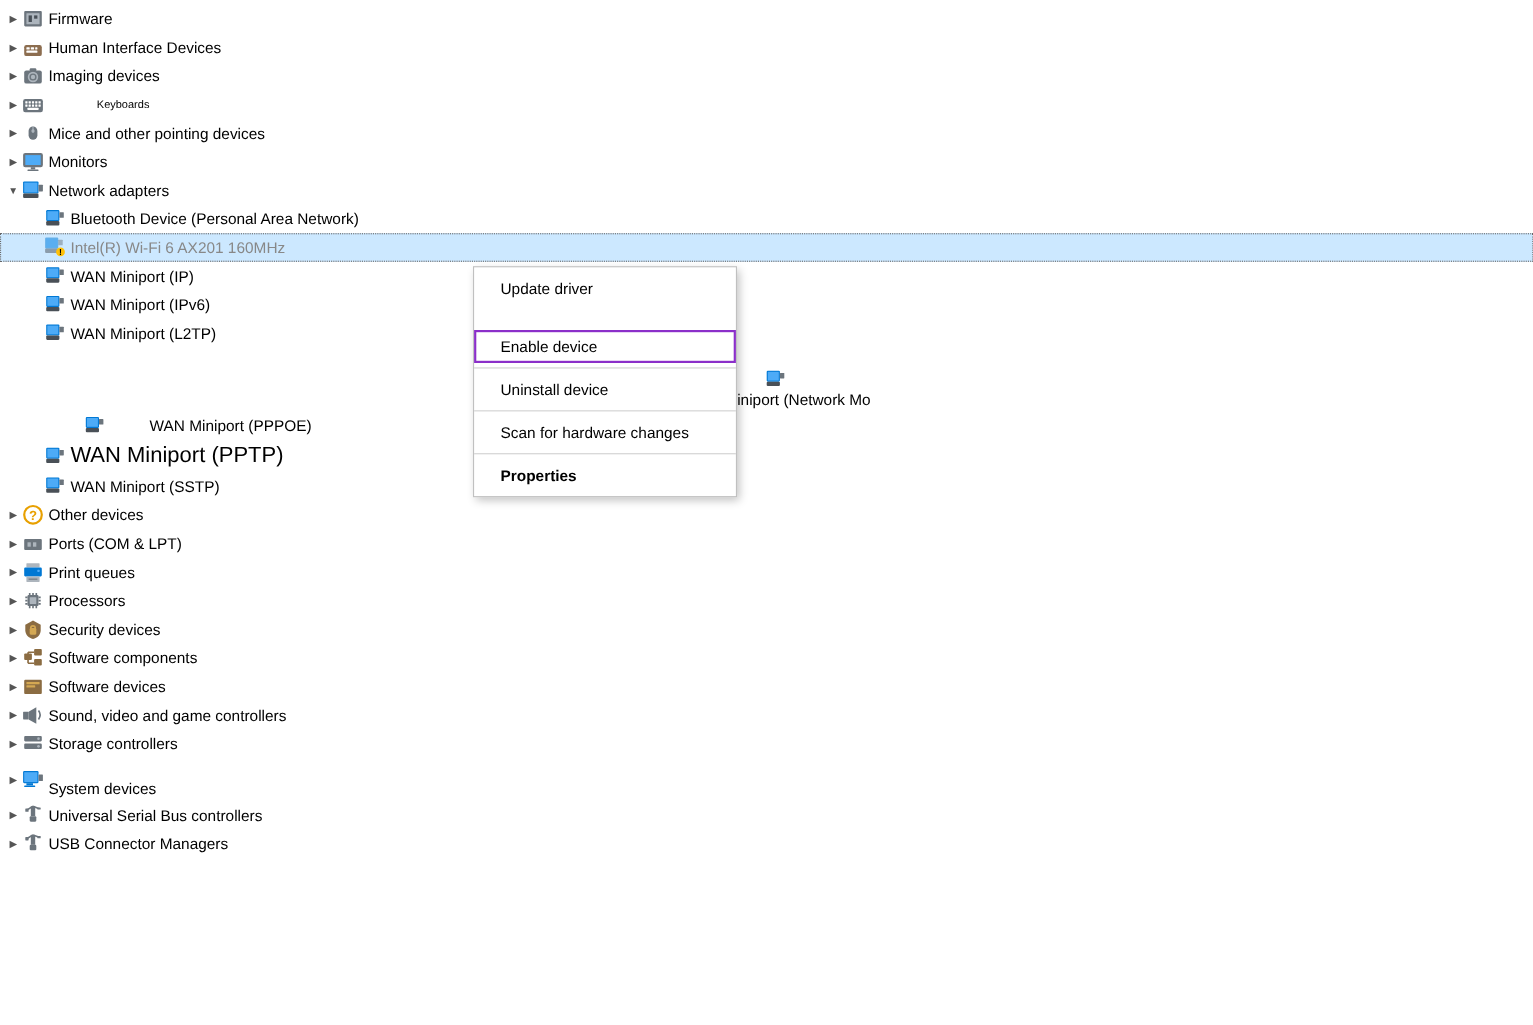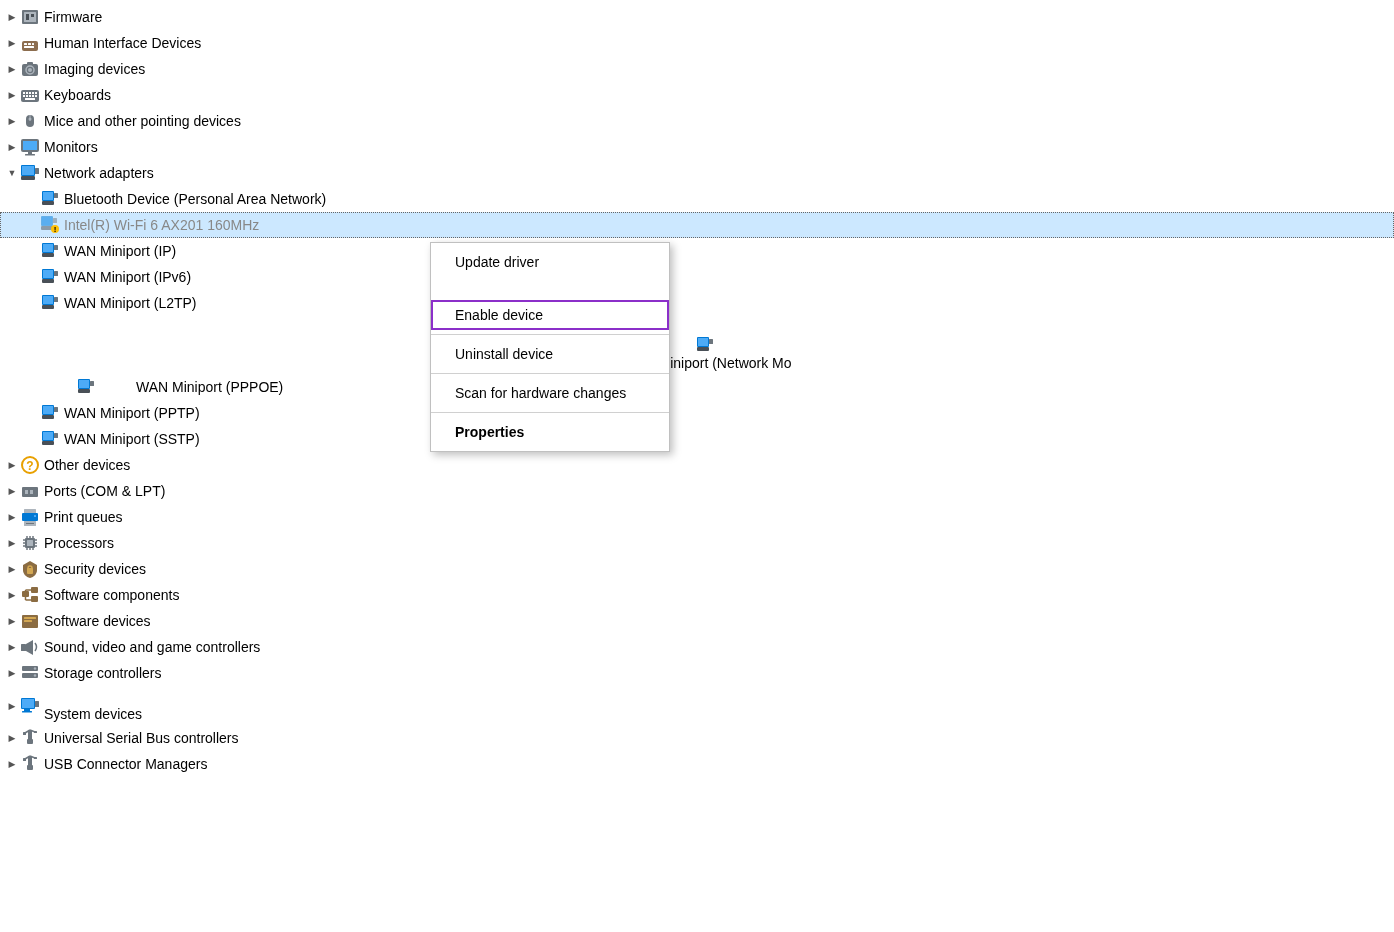--- a/index.html
+++ b/index.html
@@ -96,21 +96,21 @@
           <rect x="12" y="7" width="2" height="2" fill="#fff" rx="0.3"></rect>
           <rect x="15" y="7" width="2" height="2" fill="#fff" rx="0.3"></rect>
           <rect x="3" y="10" width="2" height="2" fill="#fff" rx="0.3"></rect>
           <rect x="6" y="10" width="2" height="2" fill="#fff" rx="0.3"></rect>
           <rect x="9" y="10" width="2" height="2" fill="#fff" rx="0.3"></rect>
           <rect x="12" y="10" width="2" height="2" fill="#fff" rx="0.3"></rect>
           <rect x="15" y="10" width="2" height="2" fill="#fff" rx="0.3"></rect>
           <rect x="5" y="13" width="10" height="2" fill="#fff" rx="0.3"></rect>
         </svg>
       </span>
-      <span style="font-size: 14px;">Keyboards</span>
+      <span style="font-size: 10px; margin-left: 44px;">Keyboards</span>
     </div>
     <div style="display: flex; align-items: center; padding: 3px 4px; cursor: pointer; white-space: nowrap;">
       <span style="width: 16px; height: 16px; display: inline-flex; align-items: center; justify-content: center; font-size: 9px; color: rgb(85, 85, 85); flex-shrink: 0;">▶</span>
       <span style="width: 20px; height: 20px; display: inline-flex; align-items: center; justify-content: center; margin-right: 4px; flex-shrink: 0;">
         <svg width="20" height="20" viewBox="0 0 20 20">
           <rect x="6" y="4" width="8" height="12" rx="4" fill="#6c757d"></rect>
           <line x1="10" y1="4" x2="10" y2="10" stroke="#adb5bd" stroke-width="1"></line>
           <circle cx="10" cy="8" r="1.5" fill="#adb5bd"></circle>
         </svg>
       </span>
@@ -229,21 +229,21 @@
     <div style="display: flex; align-items: center; padding: 3px 4px 3px 24px; cursor: pointer; white-space: nowrap;">
       <span style="width: 16px; height: 16px; display: inline-flex; align-items: center; justify-content: center; font-size: 9px; color: rgb(85, 85, 85); flex-shrink: 0; visibility: hidden;"></span>
       <span style="width: 20px; height: 20px; display: inline-flex; align-items: center; justify-content: center; margin-right: 4px; flex-shrink: 0;">
         <svg width="18" height="18" viewBox="0 0 18 18">
           <rect x="1" y="1" width="12" height="10" rx="1" fill="#0078d4"></rect>
           <rect x="2" y="2" width="10" height="8" fill="#4dabf7"></rect>
           <rect x="1" y="11" width="12" height="4" rx="1" fill="#495057"></rect>
           <rect x="13" y="3" width="4" height="5" rx="0.5" fill="#6c757d"></rect>
         </svg>
       </span>
-      <span style="font-size: 14px;">WAN Miniport (PPTP)</span>
+      <span style="font-size: 20px;">WAN Miniport (PPTP)</span>
     </div>
     <div style="display: flex; align-items: center; padding: 3px 4px 3px 24px; cursor: pointer; white-space: nowrap;">
       <span style="width: 16px; height: 16px; display: inline-flex; align-items: center; justify-content: center; font-size: 9px; color: rgb(85, 85, 85); flex-shrink: 0; visibility: hidden;"></span>
       <span style="width: 20px; height: 20px; display: inline-flex; align-items: center; justify-content: center; margin-right: 4px; flex-shrink: 0;">
         <svg width="18" height="18" viewBox="0 0 18 18">
           <rect x="1" y="1" width="12" height="10" rx="1" fill="#0078d4"></rect>
           <rect x="2" y="2" width="10" height="8" fill="#4dabf7"></rect>
           <rect x="1" y="11" width="12" height="4" rx="1" fill="#495057"></rect>
           <rect x="13" y="3" width="4" height="5" rx="0.5" fill="#6c757d"></rect>
         </svg>

